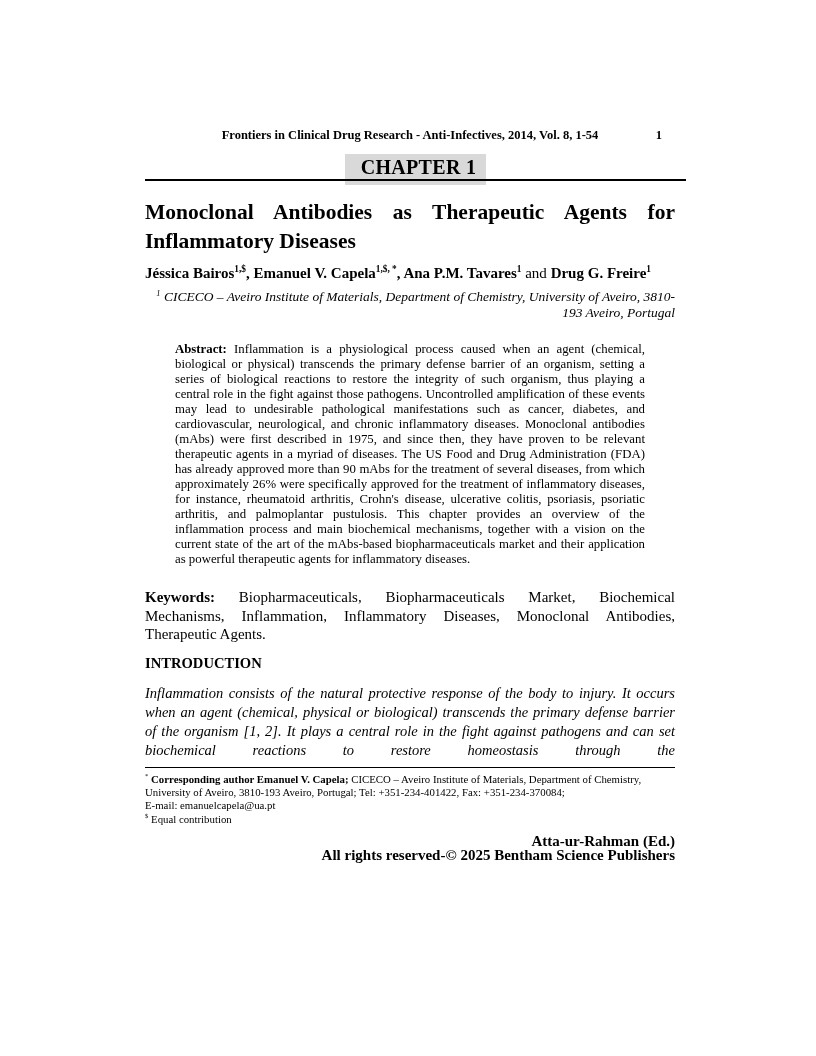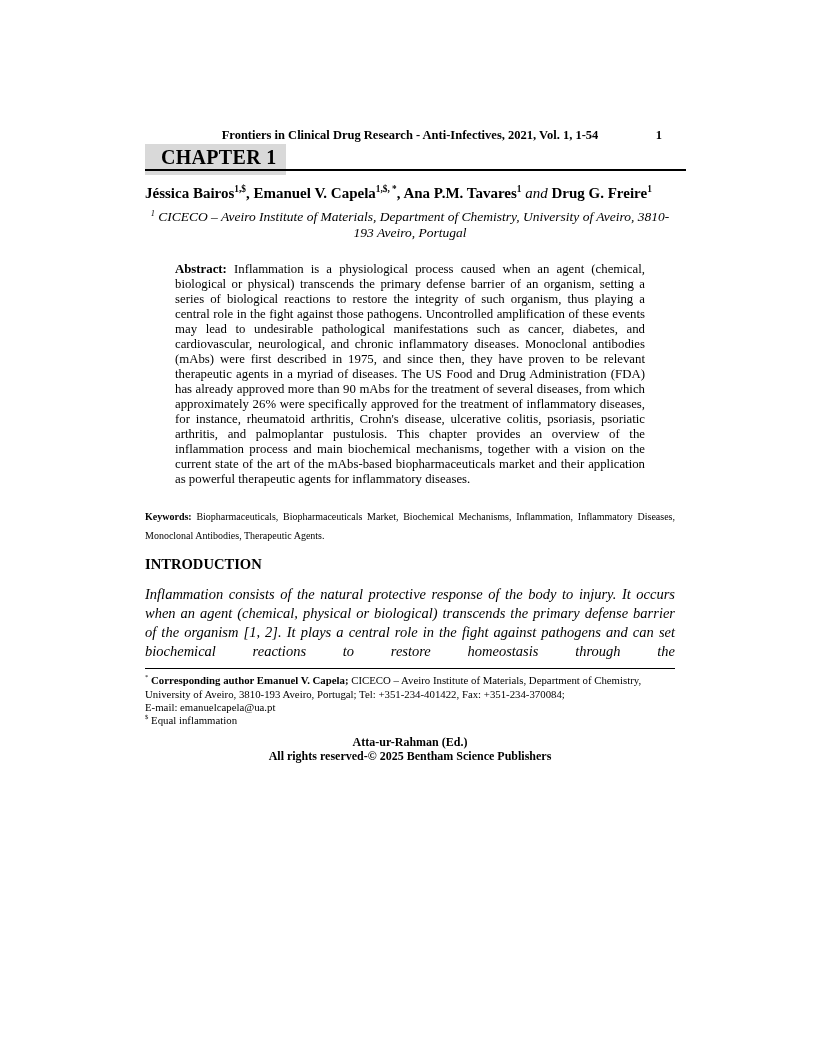--- a/index.html
+++ b/index.html
@@ -27,22 +27,23 @@
   }
   .it { }
   .page-number {
     position: absolute;
     right: 13px; top: 0;
     font-weight: bold;
   }
   
   .chapter-row {
     position: relative;
+    margin-top: 10px;
     height: 31px;
-    text-align: left;
+    text-align: center;
   }
   .chapter-row .rule {
     position: absolute;
     left: 0; right: -11px; bottom: 4px;
     border-bottom: 2.2px solid #000;
   }
   .chapter-box {
     display: inline-block;
     background: #d9d9d9;
     font-size: 20px;
@@ -67,42 +68,42 @@
     font-size: 15px;
     font-weight: bold;
     line-height: 19.5px;
     text-align: justify;
   }
   .authors sup, .affiliation sup, .footnote sup {
     font-size: 0.62em;
     vertical-align: super;
     line-height: 0;
   }
-  .and { font-weight: normal; font-style: italic; }
+  .and { font-weight: normal; }
   
   .affiliation {
     margin-top: 5px;
     font-size: 13.5px;
     font-style: italic;
     line-height: 16px;
-    text-align: center;
+    text-align: right;
   }
   
   .abstract {
     margin: 21px 30px 0 30px;
     font-size: 12.8px;
     line-height: 15.05px;
     text-align: justify;
     font-family: Liberation Serif, serif;
   }
   .b { font-weight: bold; }
   
   .keywords {
     margin-top: 21px;
-    font-size: 10px;
+    font-size: 15px;
     line-height: 18.6px;
     text-align: justify;
   }
   
   .section-heading {
     margin-top: 11px;
     font-size: 14.6px;
     font-weight: bold;
     line-height: 17px;
   }
@@ -118,59 +119,60 @@
   .footnote {
     margin-top: 7px;
     border-top: 1.8px solid #000;
     padding-top: 5px;
     font-size: 10.8px;
     line-height: 13.2px;
   }
   
   .page-footer {
     margin-top: 9px;
-    text-align: center;
-    font-size: 12px;
+    text-align: right;
+    font-size: 15px;
     font-weight: bold;
     line-height: 13.8px;
   }
 </style>
 </head>
 <body>
 
 <div class="content">
 
   <div class="header-row">
-    <span><span class="it">Frontiers in Clinical Drug Research - Anti-Infectives</span><span>, </span><span>2021</span><span>, </span><span class="it">Vol. 1</span><span>, </span><span>1-54</span></span>
+    <span><span class="it">Frontiers in Clinical Drug Research - Anti-Infectives</span><span>, </span><span>2014</span><span>, </span><span class="it">Vol. 8</span><span>, </span><span>1-54</span></span>
     <span class="page-number">1</span>
   </div>
 
   <div class="chapter-row">
     <div class="rule"></div>
     <div class="chapter-box">
       <span>CHAPTER 1</span>
     </div>
   </div>
 
+  <h1 class="title">Monoclonal Antibodies as Therapeutic Agents for Inflammatory Diseases</h1>
 
   <div class="authors"><span><span>Jéssica Bairos</span><sup>1,$</sup></span><span>, </span><span><span>Emanuel V. Capela</span><sup>1,$, *</sup></span><span>, </span><span><span>Ana P.M. Tavares</span><sup>1</sup></span><span class="and"> and </span><span><span>Drug G. Freire</span><sup>1</sup></span></div>
 
   <div class="affiliation"><sup>1</sup> <span>CICECO – Aveiro Institute of Materials, Department of Chemistry, University of Aveiro, 3810-193 Aveiro, Portugal</span></div>
 
   <div class="abstract"><span class="b">Abstract:</span> <span>Inflammation is a physiological process caused when an agent (chemical, biological or physical) transcends the primary defense barrier of an organism, setting a series of biological reactions to restore the integrity of such organism, thus playing a central role in the fight against those pathogens. Uncontrolled amplification of these events may lead to undesirable pathological manifestations such as cancer, diabetes, and cardiovascular, neurological, and chronic inflammatory diseases. Monoclonal antibodies (mAbs) were first described in 1975, and since then, they have proven to be relevant therapeutic agents in a myriad of diseases. The US Food and Drug Administration (FDA) has already approved more than 90 mAbs for the treatment of several diseases, from which approximately 26% were specifically approved for the treatment of inflammatory diseases, for instance, rheumatoid arthritis, Crohn's disease, ulcerative colitis, psoriasis, psoriatic arthritis, and palmoplantar pustulosis. This chapter provides an overview of the inflammation process and main biochemical mechanisms, together with a vision on the current state of the art of the mAbs-based biopharmaceuticals market and their application as powerful therapeutic agents for inflammatory diseases.</span></div>
 
   <div class="keywords"><span class="b">Keywords:</span> <span>Biopharmaceuticals, Biopharmaceuticals Market, Biochemical Mechanisms, Inflammation, Inflammatory Diseases, Monoclonal Antibodies, Therapeutic Agents.</span></div>
 
   <h2 class="section-heading">INTRODUCTION</h2>
   <p class="body-text">Inflammation consists of the natural protective response of the body to injury. It occurs when an agent (chemical, physical or biological) transcends the primary defense barrier of the organism [1, 2]. It plays a central role in the fight against pathogens and can set biochemical reactions to restore homeostasis through the</p>
 
   <div class="footnote">
     <div><sup>*</sup> <span class="b">Corresponding author Emanuel V. Capela;</span> <span>CICECO – Aveiro Institute of Materials, Department of Chemistry, University of Aveiro, 3810-193 Aveiro, Portugal; Tel: +351-234-401422, Fax: +351-234-370084;</span></div>
     <div>E-mail: emanuelcapela@ua.pt</div>
-    <div><sup>$</sup> <span>Equal inflammation</span></div>
+    <div><sup>$</sup> <span>Equal contribution</span></div>
   </div>
 
   <div class="page-footer">
     <div>Atta-ur-Rahman (Ed.)</div>
     <div>All rights reserved-© 2025 Bentham Science Publishers</div>
   </div>
 
 </div>
 
 </body></html>

